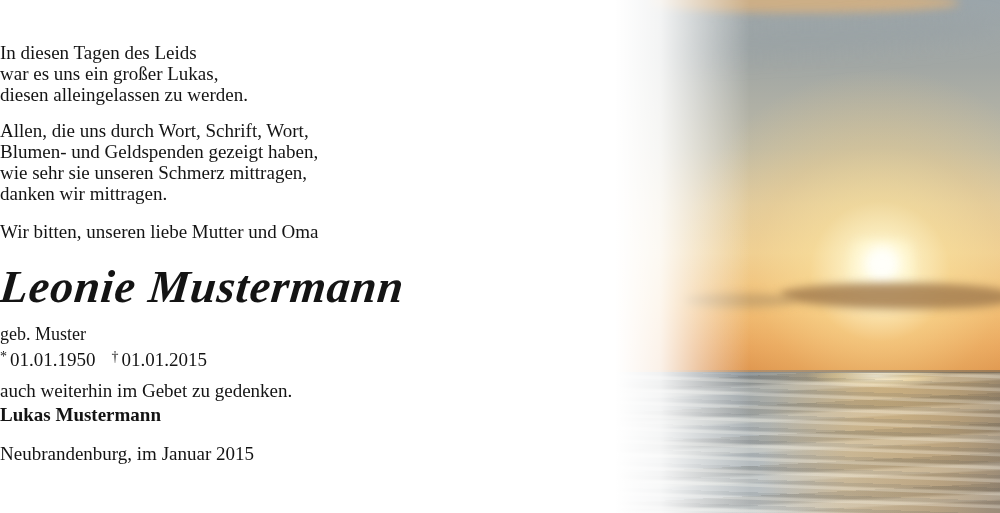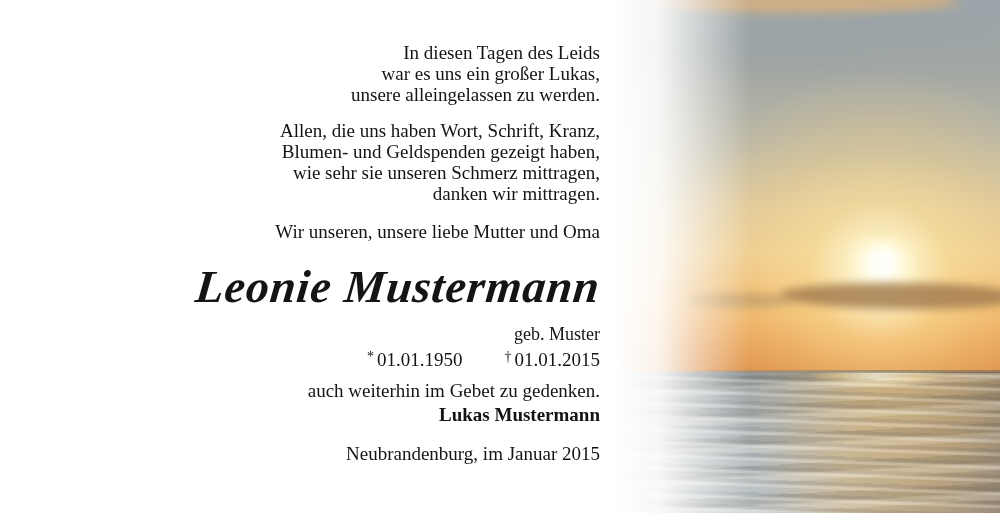--- a/index.html
+++ b/index.html
@@ -2,34 +2,34 @@
 <html><head>
 <meta charset="utf-8">
 <style>
   html, body { margin: 0; padding: 0; background: #ffffff; }
   .stage {
     position: relative; width: 1000px; height: 513px;
     background: #ffffff; overflow: hidden;
     font-family: "Liberation Serif", serif; color: #141414;
   }
   
-  .text-panel { position: absolute; left: 0; top: 0; width: 600px; height: 510px; text-align: right; }
+  .text-panel { position: absolute; left: 0; top: 0; width: 600px; height: 510px; text-align: left; }
   .tblock { position: absolute; left: 0; width: 100%; font-size: 19px; line-height: 21px; }
   .b-condolence { top: 42px; }
   .b-thanks { top: 120px; }
   .b-request { top: 221px; }
   .b-name {
     top: 250px; font-size: 46px; line-height: 74px;
     font-style: italic; font-weight: 700; letter-spacing: 1px;
     transform: skewX(-6deg);
   }
   .b-maiden { top: 324px; font-size: 18px; }
   .b-dates { top: 346px; }
   .datesym { font-size: 14px; vertical-align: 5px; margin-right: 3px; }
-  .death-group { margin-left: 42px; }
+  .death-group { margin-left: 16px; }
   .b-closing { top: 380px; }
   .b-signature { top: 404px; font-weight: 700; }
   .b-place { top: 443px; }
 
   
   .photo { position: absolute; left: 600px; top: 0; width: 400px; height: 513px; overflow: hidden; }
   .sky {
     position: absolute; left: 0; top: 0; width: 100%; height: 372px;
     background:
       radial-gradient(circle at 70% 73%, rgba(255,253,235,0.97) 0%, rgba(255,245,202,0.85) 8%,
@@ -78,31 +78,31 @@
 </head>
 <body>
 
 <div class="stage">
 
   <div class="text-panel">
 
     <div class="tblock b-condolence">
       <div>In diesen Tagen des Leids</div>
       <div>war es uns ein großer Lukas,</div>
-      <div>unsere alleingelassen zu werden.</div>
+      <div>diesen alleingelassen zu werden.</div>
     </div>
 
     <div class="tblock b-thanks">
-      <div>Allen, die uns haben Wort, Schrift, Kranz,</div>
+      <div>Allen, die uns durch Wort, Schrift, Wort,</div>
       <div>Blumen- und Geldspenden gezeigt haben,</div>
       <div>wie sehr sie unseren Schmerz mittragen,</div>
       <div>danken wir mittragen.</div>
     </div>
 
-    <div class="tblock b-request">Wir unseren, unsere liebe Mutter und Oma</div>
+    <div class="tblock b-request">Wir bitten, unseren liebe Mutter und Oma</div>
 
     <div class="tblock b-name">Leonie Mustermann</div>
 
     <div class="tblock b-maiden">geb. Muster</div>
 
     <div class="tblock b-dates">
       <span><span class="datesym">*</span><span>01.01.1950</span></span><span class="death-group"><span class="datesym">†</span><span>01.01.2015</span></span>
     </div>
 
     <div class="tblock b-closing">auch weiterhin im Gebet zu gedenken.</div>

